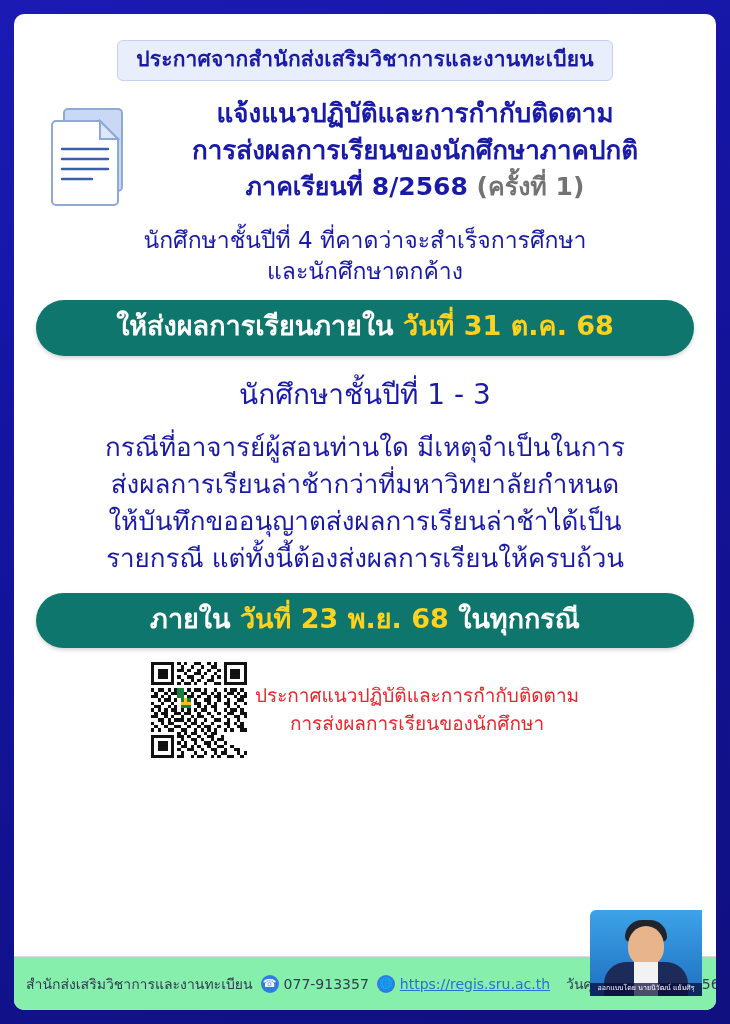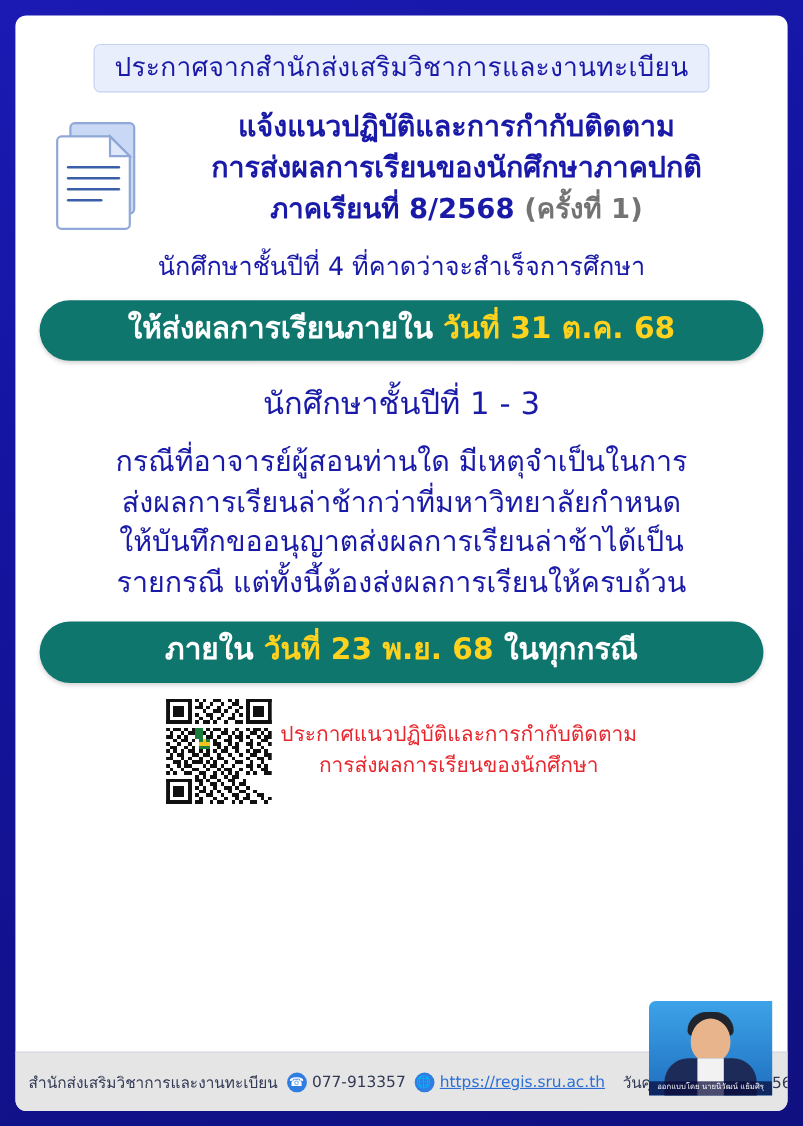--- a/index.html
+++ b/index.html
@@ -29,22 +29,22 @@
     flex-direction: column;
     align-items: center;
   }
 
   
   .header-pill {
     background: #e8eefc;
     border: 1px solid #c3d2f0;
     border-radius: 6px;
     color: #1a1aa8;
-    font-size: 24px;
-    font-weight: normal;
+    font-size: 21px;
+    font-weight: bold;
     padding: 7px 18px 9px 18px;
     letter-spacing: .2px;
     text-align: center;
     line-height: 1.1;
   }
 
   
   .title-row {
     display: flex;
     align-items: flex-start;
@@ -129,21 +129,21 @@
     font-size: 19px;
     text-align: center;
     line-height: 1.45;
   }
 
   
   .footer {
     position: absolute;
     left: 0; right: 0; bottom: 0;
     height: 54px;
-    background: #e5e5e5;
+    background: #86efac;
     border-top: 1px solid #d8d8e8;
     display: flex;
     align-items: center;
     padding: 0 12px;
     gap: 8px;
   }
   .footer-org { color: #333a55; font-size: 14px; white-space: nowrap; }
   .footer-item { display: flex; align-items: center; gap: 5px; font-size: 14px; color: #333a55; white-space: nowrap; }
   .footer-link { color: #2b6fd6; text-decoration: underline; font-size: 14px; }
   .ico-circle {
@@ -222,20 +222,21 @@
           <div class="title-line">การส่งผลการเรียนของนักศึกษาภาคปกติ</div>
           <div class="title-line l3">
             <span>ภาคเรียนที่ 8/2568</span>
             <span class="title-red">(ครั้งที่ 1)</span>
           </div>
         </div>
       </div>
 
       <div class="para">
         <div>นักศึกษาชั้นปีที่ 4 ที่คาดว่าจะสำเร็จการศึกษา</div>
+        <div>และนักศึกษาตกค้าง</div>
       </div>
 
       <div class="bar">
         <span>ให้ส่งผลการเรียนภายใน</span>
         <span class="hl">วันที่ 31 ต.ค. 68</span>
       </div>
 
       <div class="para mid">
         <div>นักศึกษาชั้นปีที่ 1 - 3</div>
       </div>

